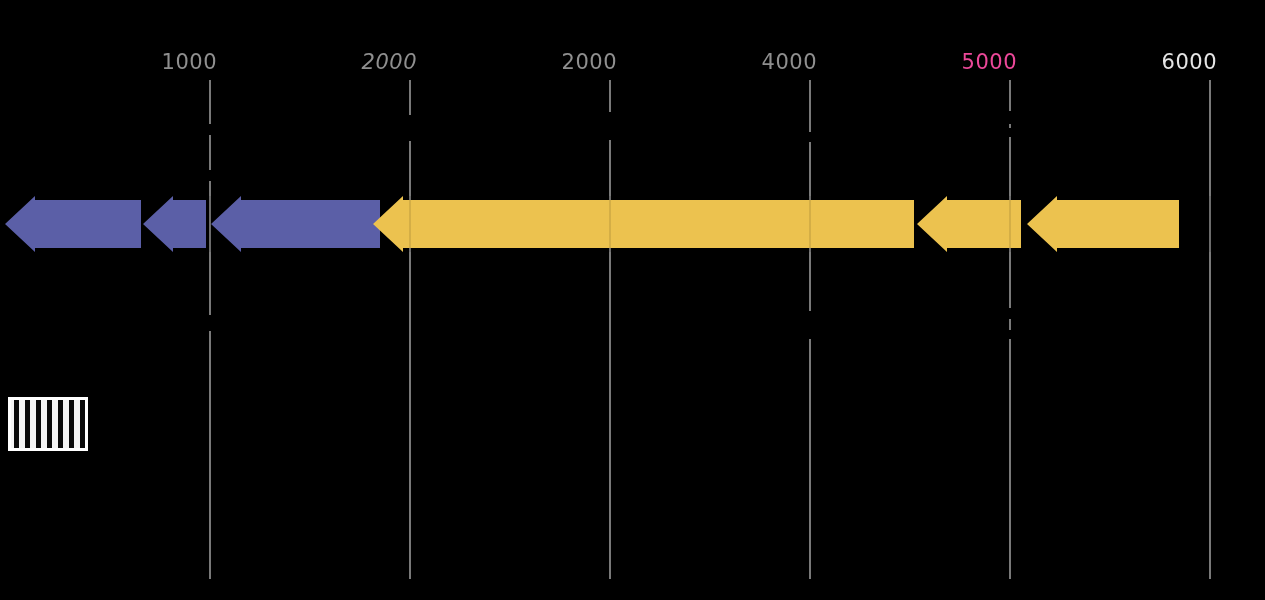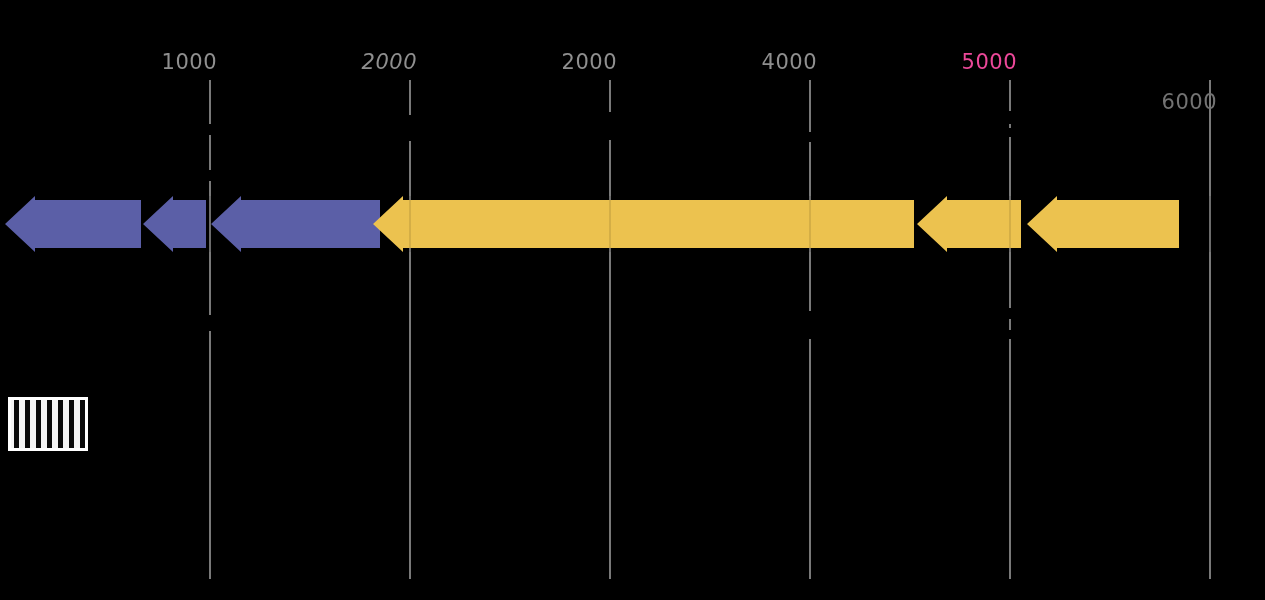--- a/index.html
+++ b/index.html
@@ -73,15 +73,15 @@
       <rect x="1008.4" y="128" width="3.2" height="9" fill="#000000"></rect>
       <rect x="1008.4" y="308" width="3.2" height="11" fill="#000000"></rect>
       <rect x="1008.4" y="330" width="3.2" height="9" fill="#000000"></rect>
     </svg>
   <div class="ticks">
     <div class="tick" style="left: 217px; color: rgb(143, 143, 143);">1000</div>
     <div class="tick" style="left: 417px; color: rgb(143, 143, 143); font-style: italic;">2000</div>
     <div class="tick" style="left: 617px; color: rgb(143, 143, 143);">2000</div>
     <div class="tick" style="left: 817px; color: rgb(143, 143, 143); text-align: right;">4000</div>
     <div class="tick" style="left: 1017px; color: #ec4899;">5000</div>
-    <div class="tick" style="left: 1217px; color: #737373; margin-top: 40px;">6000</div>
+    <div class="tick" style="left: 1217px; color: #e5e5e5;">6000</div>
   </div>
 </div>
 
 </body></html>

